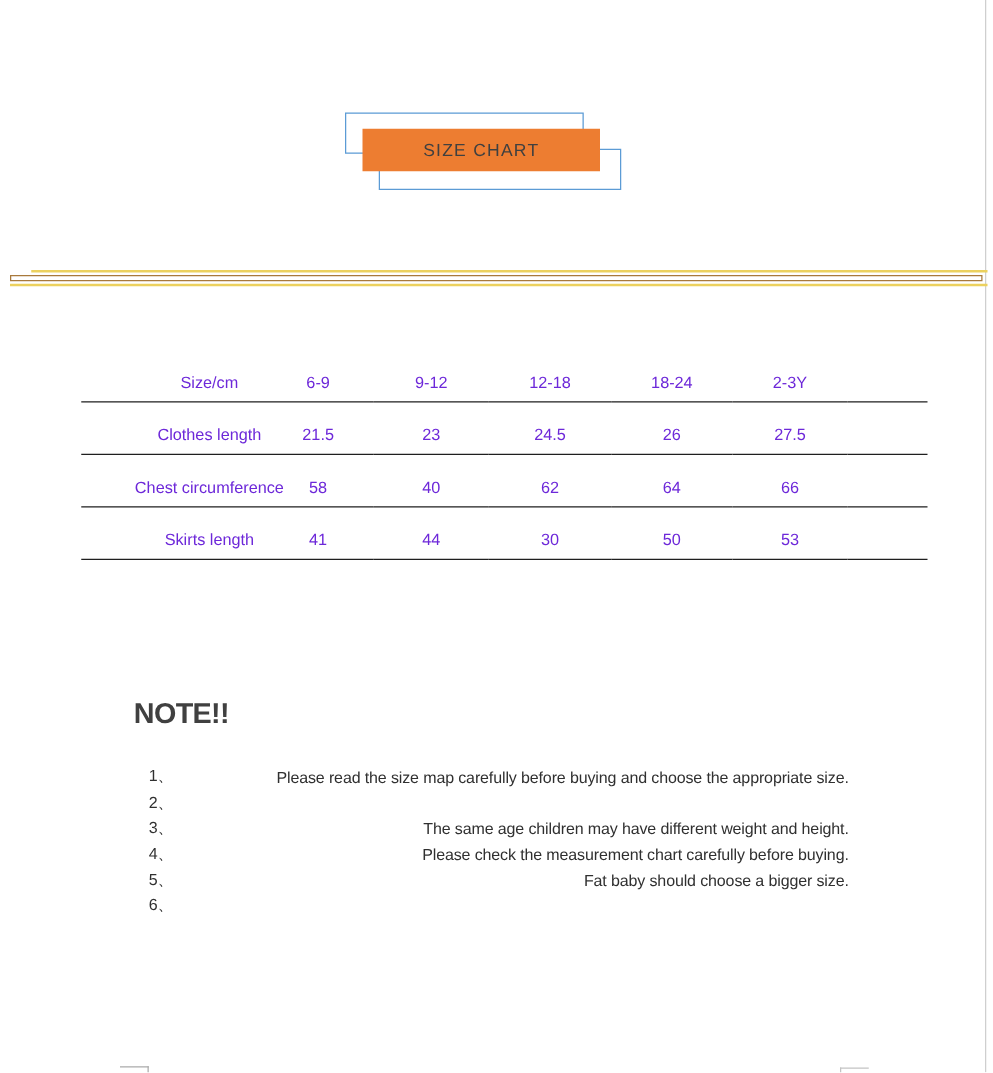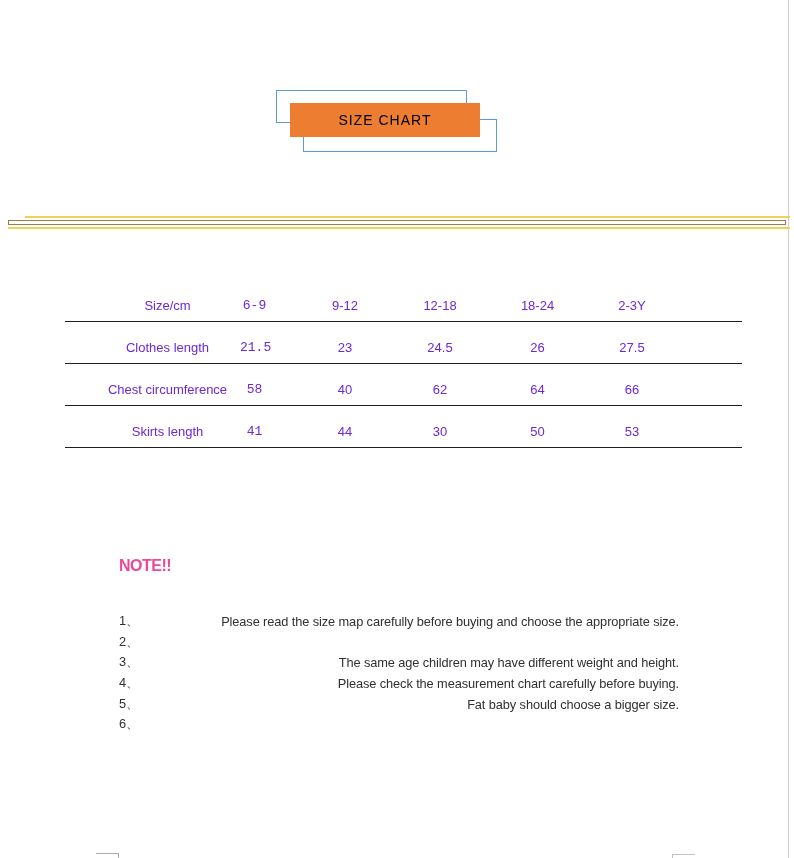--- a/index.html
+++ b/index.html
@@ -32,21 +32,21 @@
   .blue-rect.front { left: 303px; top: 119px; width: 194px; height: 33px; }
   .banner {
     position: absolute;
     left: 290px; top: 103px;
     width: 190px; height: 34px;
     background: #ed7d31;
     display: flex; align-items: center; justify-content: center;
     z-index: 2;
   }
   .banner span {
-    color: #000000;
+    color: #404040;
     font-size: 14px;
     letter-spacing: 1px;
   }
 
   
   .div-yellow-top {
     position: absolute; left: 25px; top: 216px;
     width: 765px; height: 2px; background: #ecd15e;
   }
   .div-brown-box {
@@ -72,30 +72,30 @@
     height: 42px;
     font-size: 13px;
     color: #6d28d9;
     text-align: center;
     vertical-align: bottom;
     padding-bottom: 8px;
     white-space: nowrap;
     overflow: visible;
   }
   table.size-table td.lbl { padding-left: 30px; }
-  table.size-table td.c2  { padding-right: 30px; font-family: Liberation Mono, monospace; }
+  table.size-table td.c2  { padding-right: 30px; }
 
   
   .note-heading {
     position: absolute;
-    left: 119px; top: 557px;
-    font-size: 16px;
+    left: 107px; top: 557px;
+    font-size: 23px;
     font-weight: bold;
     letter-spacing: -0.5px;
-    color: #ec4899;
+    color: #404040;
   }
   .note-list {
     position: absolute;
     left: 119px; top: 611px;
     width: 560px;
     list-style: none;
   }
   .note-list li {
     display: flex;
     height: 20.7px;

